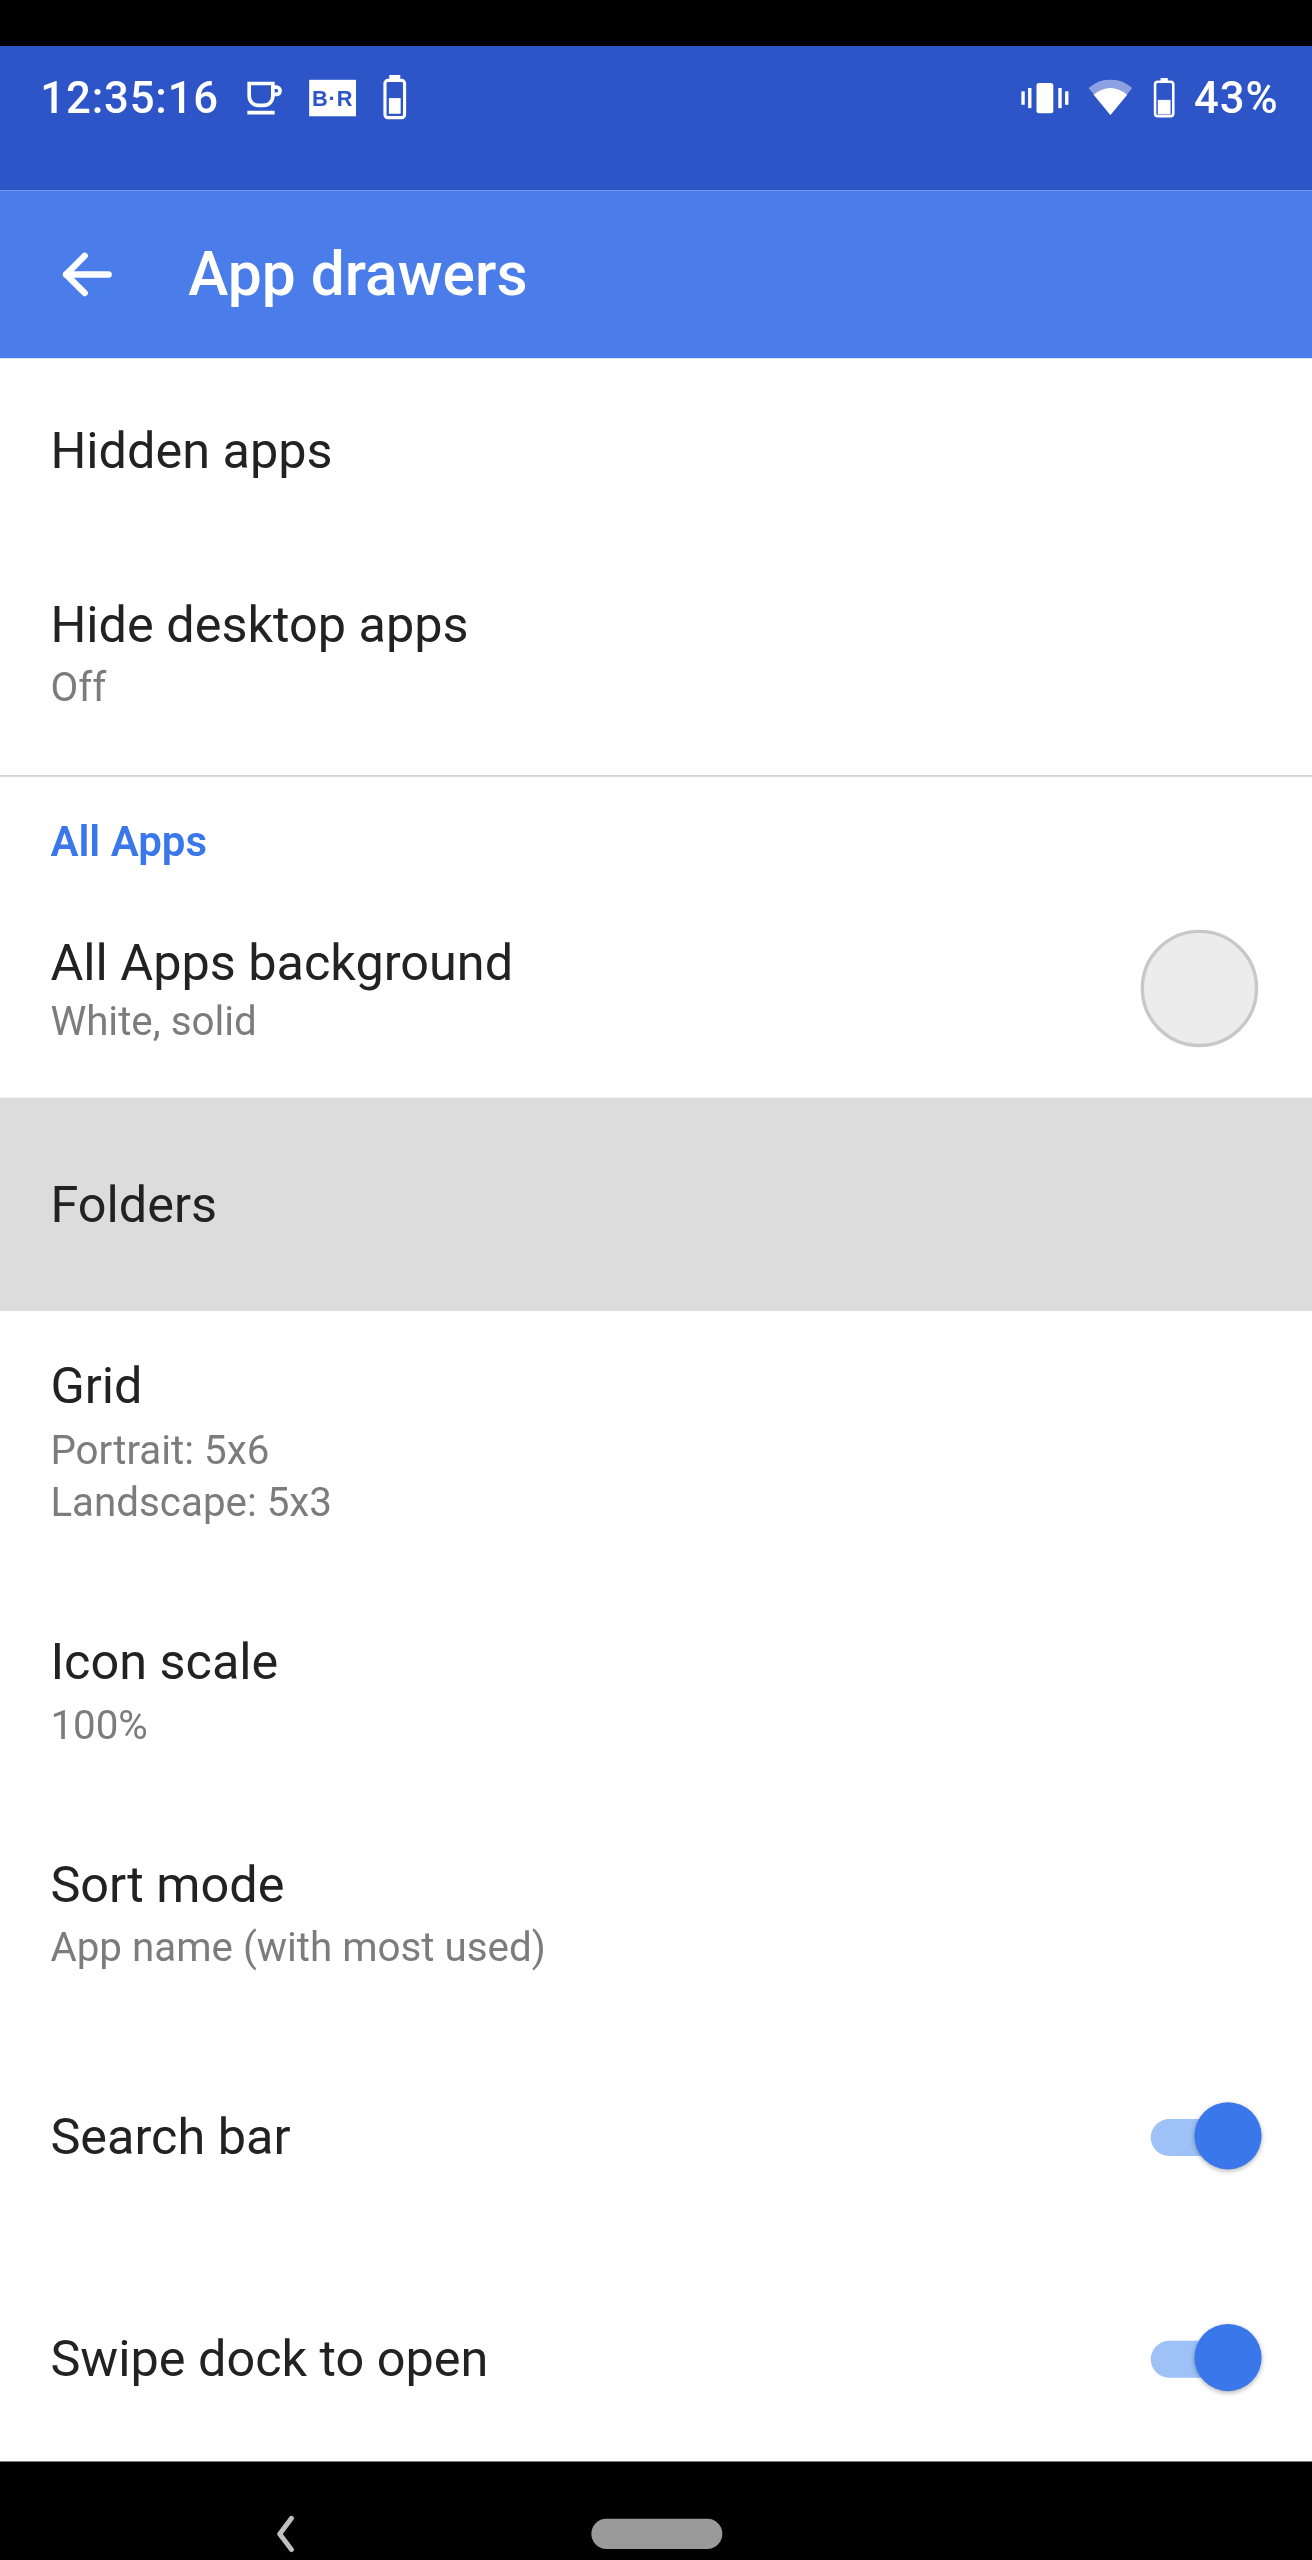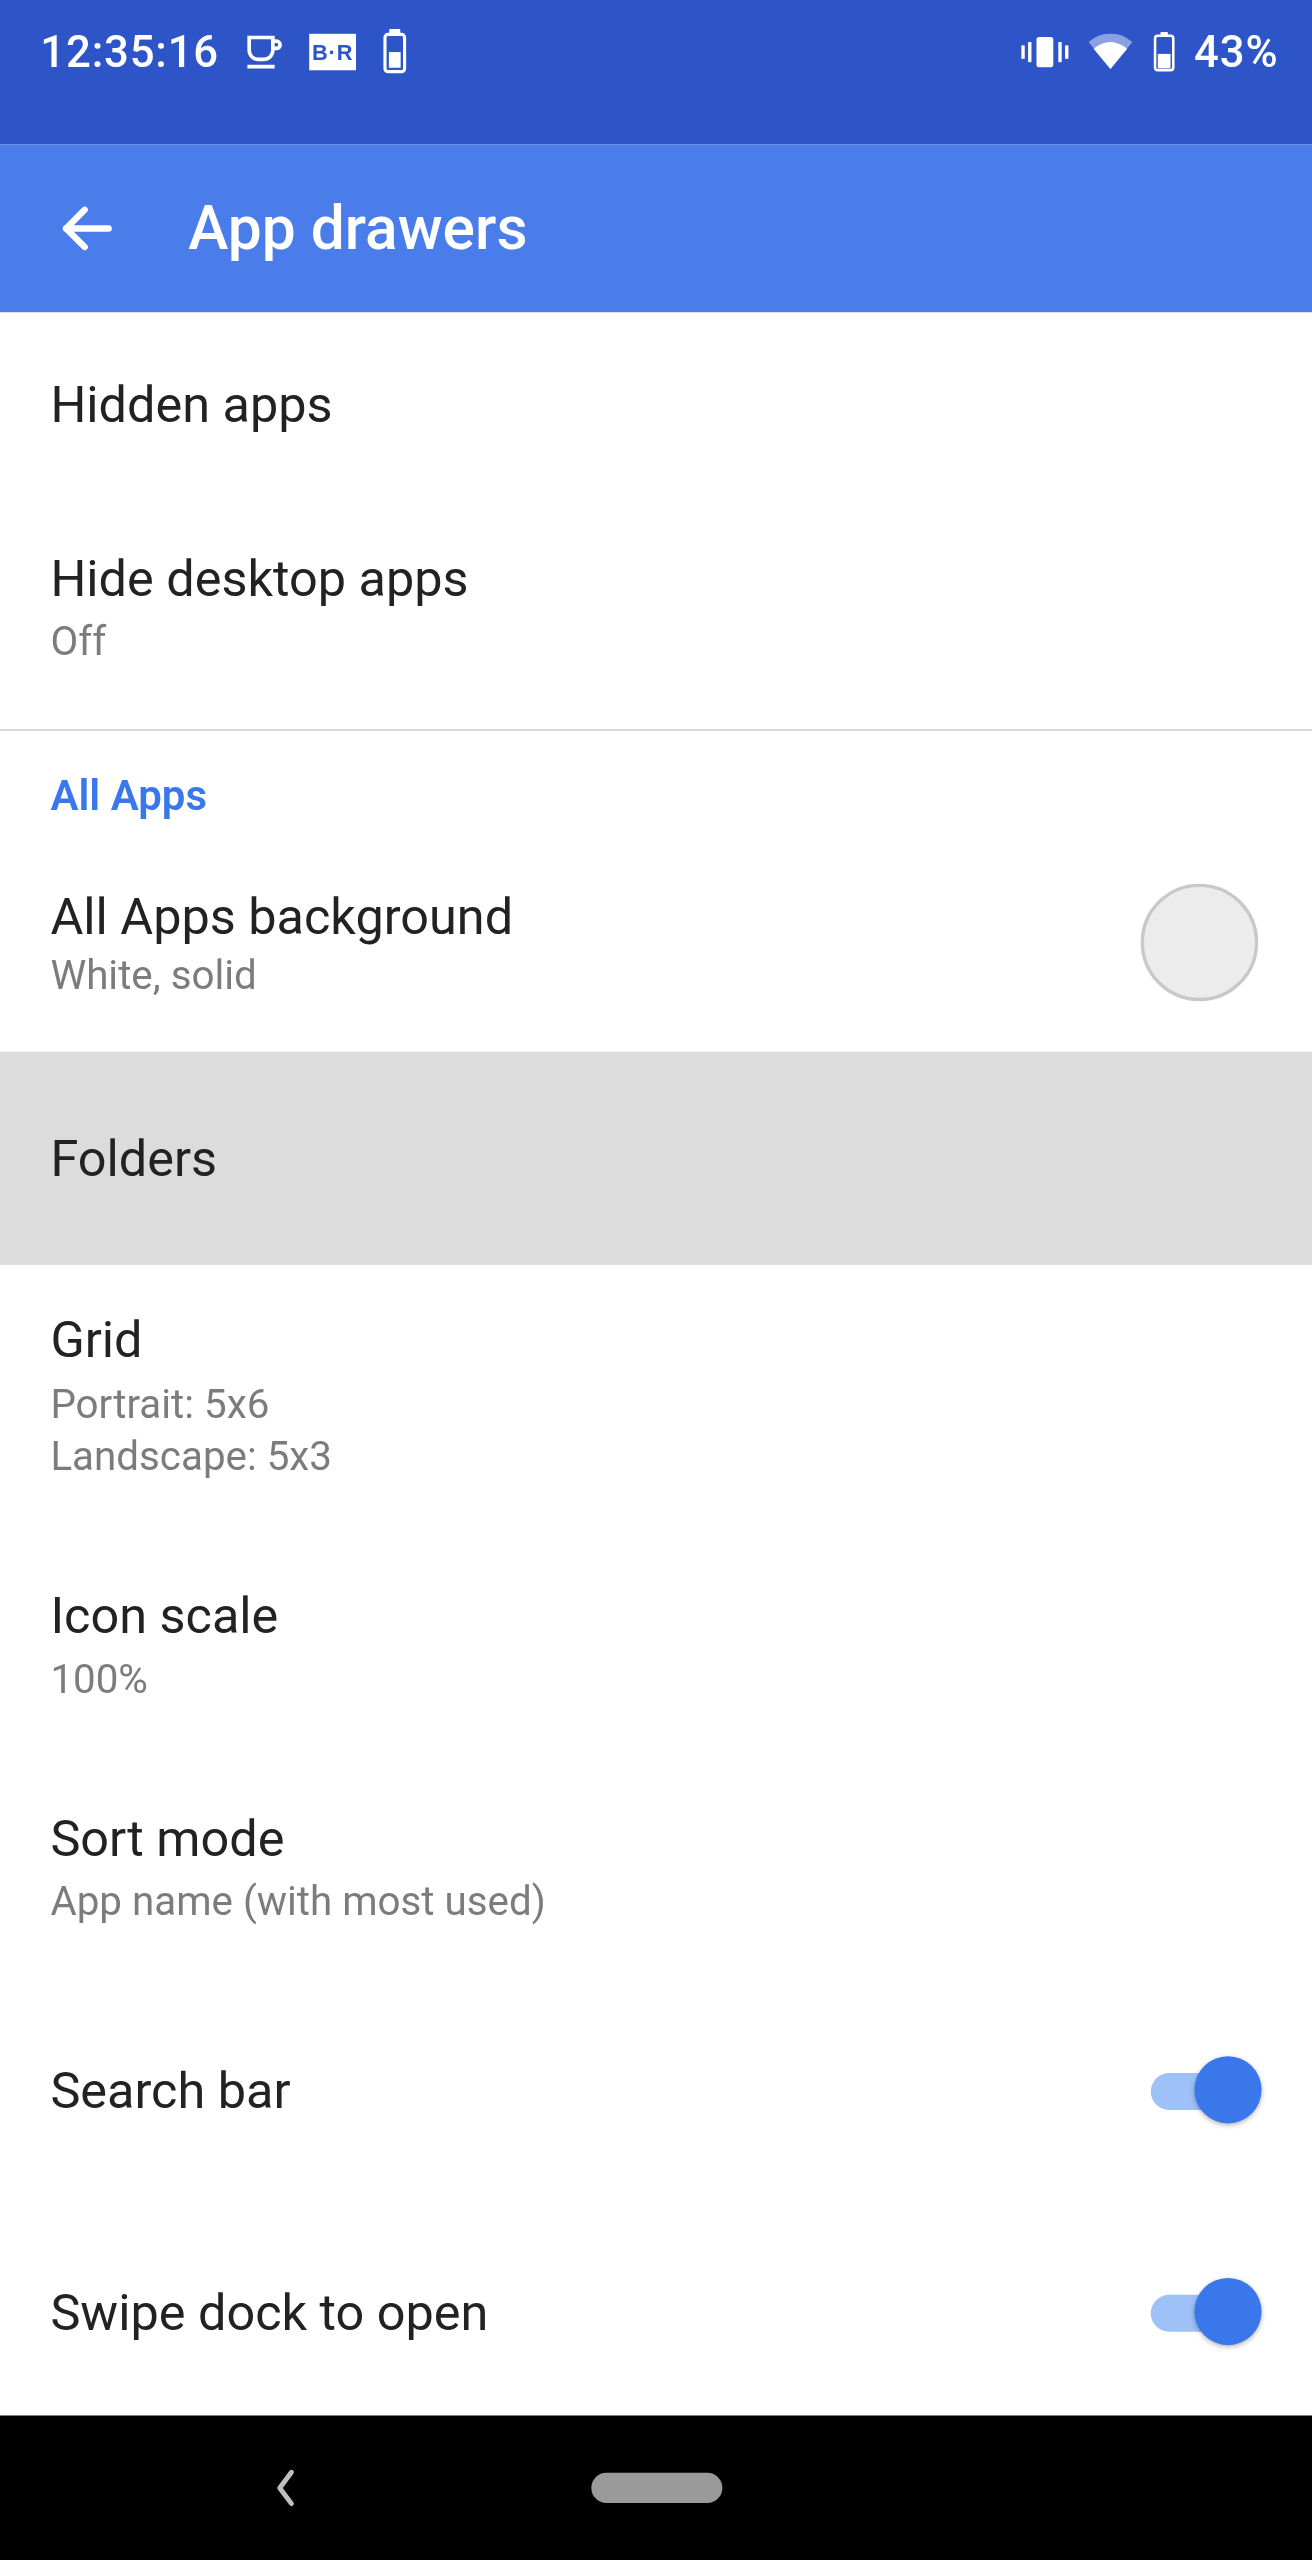--- a/index.html
+++ b/index.html
@@ -1,17 +1,17 @@
 <!DOCTYPE html>
 <html><head>
 <meta charset="utf-8">
 <style>
   * { box-sizing: border-box; margin: 0; padding: 0; }
   html, body { width: 1312px; height: 2560px; font-family: Roboto, -apple-system, "Helvetica Neue", Arial, sans-serif; background: #000; }
-  .screen { width: 1312px; height: 1832px; display: flex; flex-direction: column; background: #ffffff; }
+  .screen { width: 1312px; height: 1832px; display: flex; flex-direction: column; background: #ffffff; margin-top: 46px; }
 
   
   .scale-wrap { width:781px; height:1524px; transform: scale(1.6799); transform-origin: top left; display:flex; flex-direction:column; }
 
   
   .status-bar { background:#2e55c8; height:86px; display:flex; align-items:center; justify-content:space-between; padding:0 20px 24px 24px; color:#fff; font-size:26px; font-weight:500; letter-spacing:0.5px; }
   .status-left { display:flex; align-items:center; gap:14px; }
   .status-right { display:flex; align-items:center; gap:10px; }
   .status-time { font-weight:500; }
   .ic { display:inline-flex; align-items:center; justify-content:center; }

